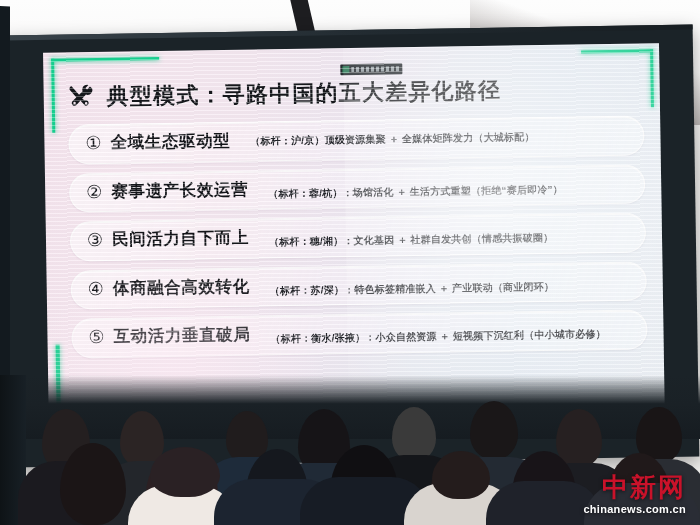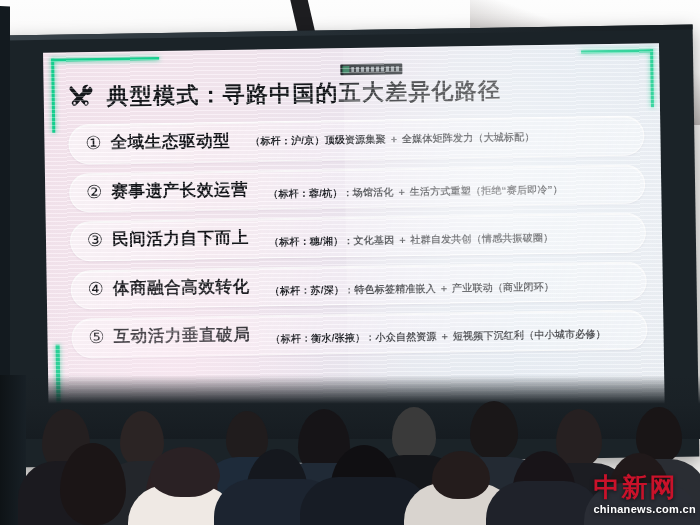--- a/index.html
+++ b/index.html
@@ -103,21 +103,21 @@
   
   .audience{position:absolute;left:0;bottom:0;width:700px;height:150px;overflow:hidden;}
   .floorwall{position:absolute;left:0;bottom:86px;width:700px;height:64px;
     background:linear-gradient(180deg,rgba(24,30,34,.0) 0%,#1a2126 45%,#161c21 100%);}
   .head{position:absolute;bottom:0;border-radius:50% 50% 44% 44%/58% 58% 42% 42%;}
   .body{position:absolute;bottom:0;border-radius:38px 38px 0 0;}
   .aud-left-pillar{position:absolute;left:0;bottom:0;width:26px;height:150px;
     background:linear-gradient(90deg,#0e1316,#182026);}
 
   
-  .watermark{position:absolute;right:4px;bottom:10px;text-align:left;
+  .watermark{position:absolute;right:14px;bottom:10px;text-align:right;
     filter:drop-shadow(0 1px 2px rgba(0,0,0,.6));}
   .wm-cn{font-family:"Liberation Serif","DejaVu Serif",serif;font-size:26px;
     font-weight:700;color:#c9122a;letter-spacing:2px;line-height:1;}
   .wm-en{font-family:"Liberation Sans",sans-serif;font-size:11px;font-weight:700;
     color:#ffffff;letter-spacing:.3px;margin-top:2px;}
 </style>
 </head>
 <body>
 
 <div id="stage">

